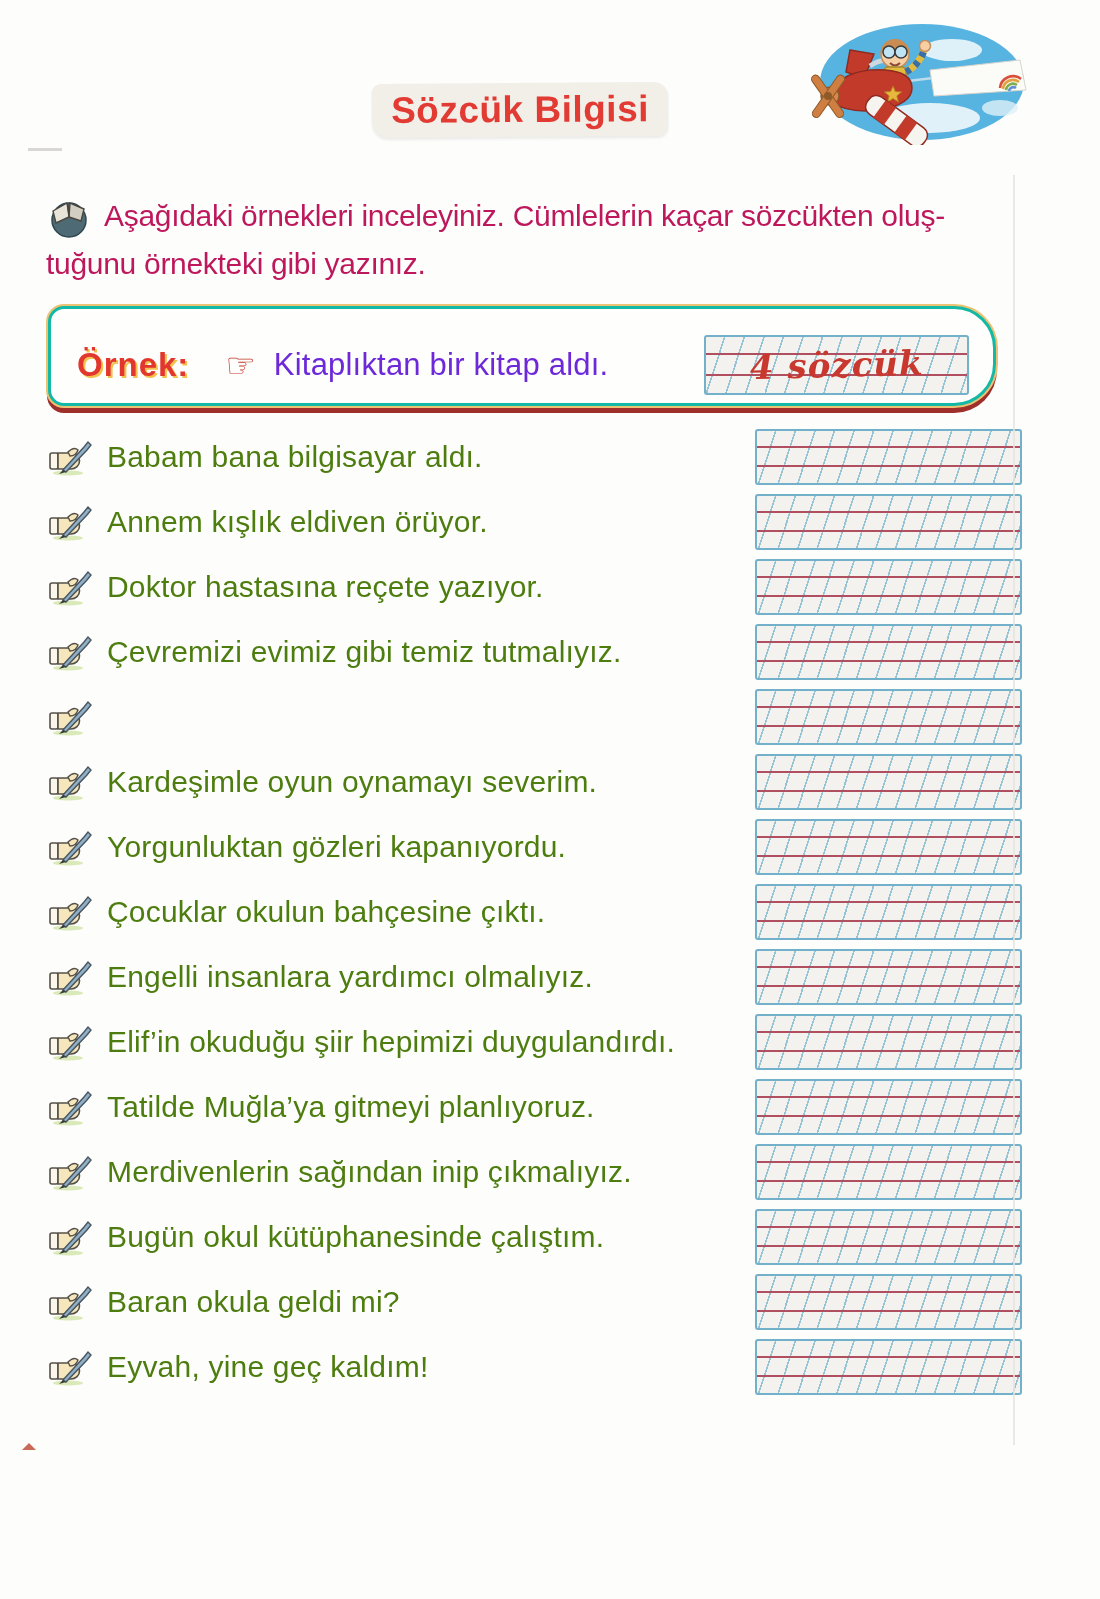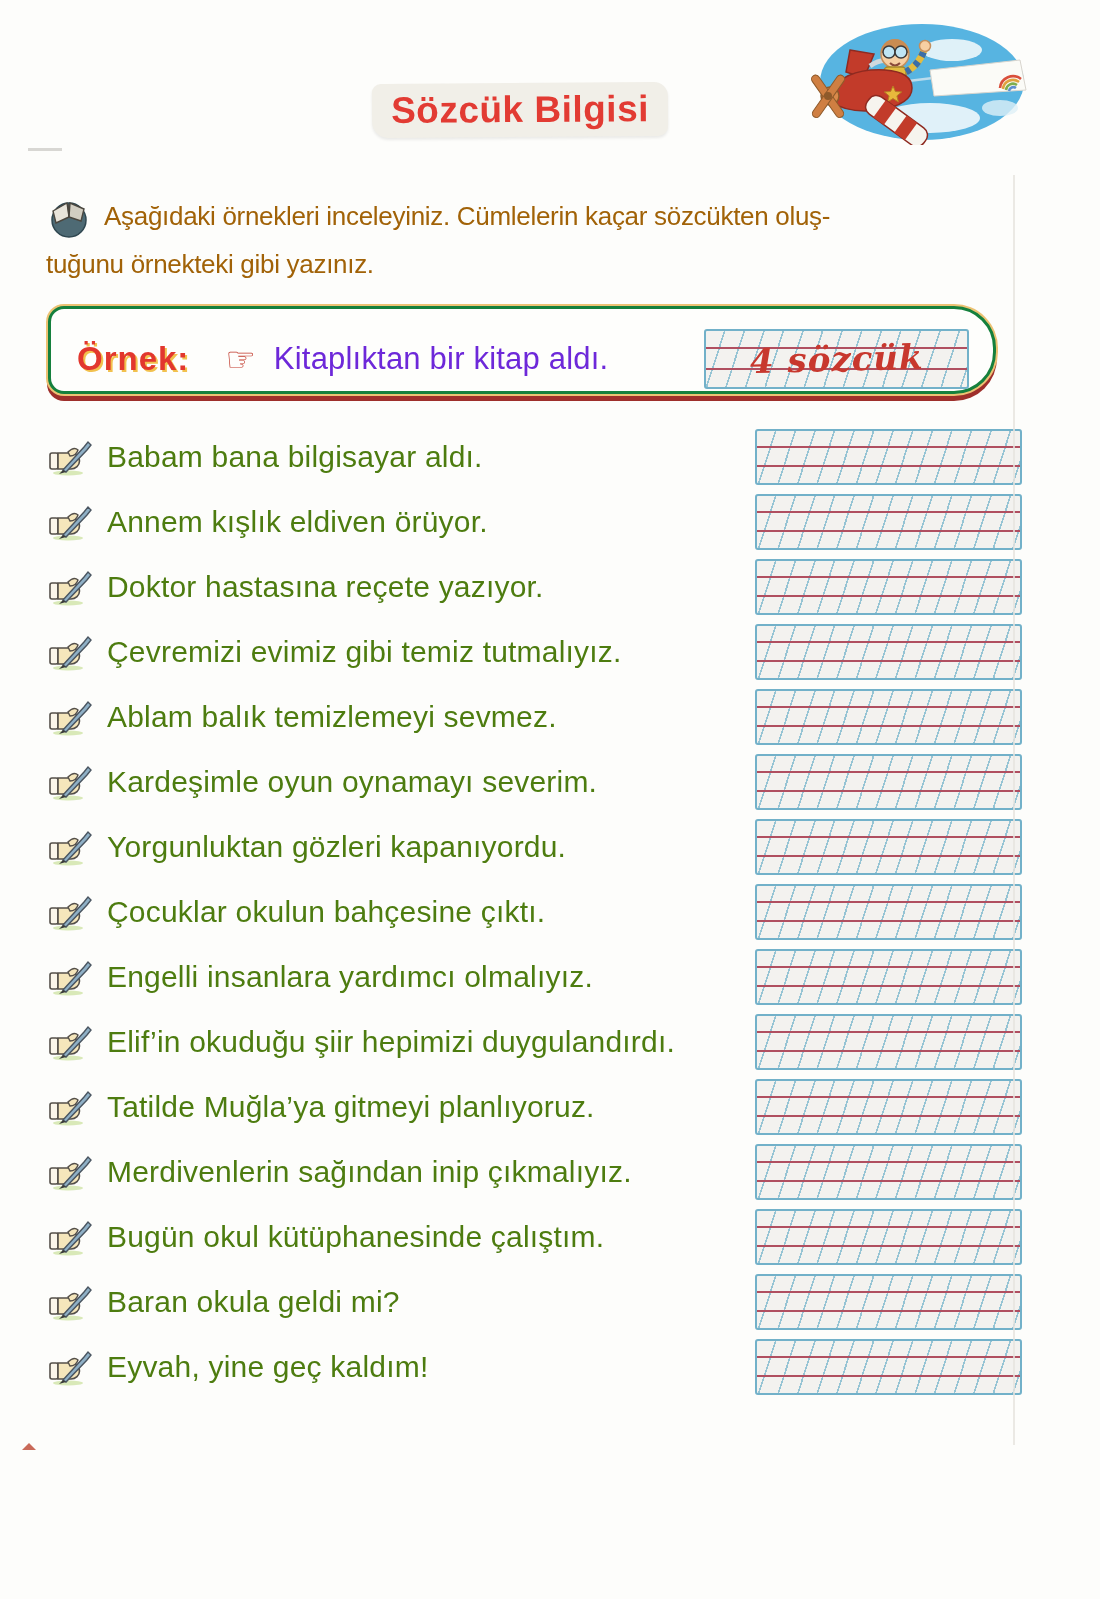--- a/index.html
+++ b/index.html
@@ -15,29 +15,29 @@
     box-shadow:0 2px 3px rgba(0,0,0,0.08);
     transform:rotate(-0.4deg);
   }
   .title-banner h1{
     margin:0;font-size:37px;font-weight:bold;color:#e23b33;letter-spacing:0.5px;
   }
   .plane-wrap{position:absolute;left:800px;top:20px;width:230px;height:128px;}
   
   .instruction{
     position:absolute;left:46px;top:192px;width:1020px;
-    font-size:26px;line-height:48px;color:#a16207;letter-spacing:-0.3px;
+    font-size:30px;line-height:48px;color:#be185d;letter-spacing:-0.3px;
   }
   .book-icon{float:left;width:46px;height:46px;margin:2px 12px 0 0;}
   .instr-line{white-space:nowrap;}
   
   .example-box{
-    position:absolute;left:48px;top:306px;width:948px;height:88px;
+    position:absolute;left:48px;top:306px;width:948px;height:100px;
     background:#fefefc;
-    border:3px solid #15803d;
+    border:3px solid #14b8a6;
     border-radius:16px 42px 42px 16px;
     box-shadow:0 0 0 2px #ecc273, 0 6px 0 1px #9e2f2b;
     display:flex;align-items:center;padding:18px 24px 0 26px;box-sizing:border-box;
   }
   .example-label{
     font-size:33px;font-weight:bold;color:#e2372e;letter-spacing:1px;
     text-shadow:2px 2px 0 #f2c14e;
   }
   .pointer-icon{font-size:34px;color:#c0392b;margin:0 18px 0 36px;line-height:1;}
   .example-sentence{font-size:31px;color:#6d28d9;letter-spacing:0.2px;}
@@ -201,21 +201,20 @@
 
     <div class="row">
       <svg class="hand-icon" viewBox="0 0 46 38">
           <ellipse cx="20" cy="35" rx="15" ry="2.5" fill="#cfe3a8" opacity="0.8"></ellipse>
           <rect x="2" y="15" width="8" height="16" rx="2" fill="#fbf6ea" stroke="#55504a" stroke-width="1.6"></rect>
           <path d="M10,15 h13 a8.5,8 0 0 1 0,16 h-13 Z" fill="#f5e6bb" stroke="#55504a" stroke-width="1.6"></path>
           <path d="M20,14 q6,-6 10,-2 q-2,6 -8,6 Z" fill="#f5e6bb" stroke="#55504a" stroke-width="1.4"></path>
           <path d="M15,32 L36,9 L40,4 L43,7 L39,12 L18,34 Z" fill="#8fb0c6" stroke="#4a5560" stroke-width="1.4"></path>
           <path d="M11,36 L15,32 L18,34 Z" fill="#3a3a3a"></path>
         </svg>
-      <span class="sentence">Ablam balık temizlemeyi sevmez.</span>
       <div class="answer-box"></div>
     </div>
 
     <div class="row">
       <svg class="hand-icon" viewBox="0 0 46 38">
           <ellipse cx="20" cy="35" rx="15" ry="2.5" fill="#cfe3a8" opacity="0.8"></ellipse>
           <rect x="2" y="15" width="8" height="16" rx="2" fill="#fbf6ea" stroke="#55504a" stroke-width="1.6"></rect>
           <path d="M10,15 h13 a8.5,8 0 0 1 0,16 h-13 Z" fill="#f5e6bb" stroke="#55504a" stroke-width="1.6"></path>
           <path d="M20,14 q6,-6 10,-2 q-2,6 -8,6 Z" fill="#f5e6bb" stroke="#55504a" stroke-width="1.4"></path>
           <path d="M15,32 L36,9 L40,4 L43,7 L39,12 L18,34 Z" fill="#8fb0c6" stroke="#4a5560" stroke-width="1.4"></path>

